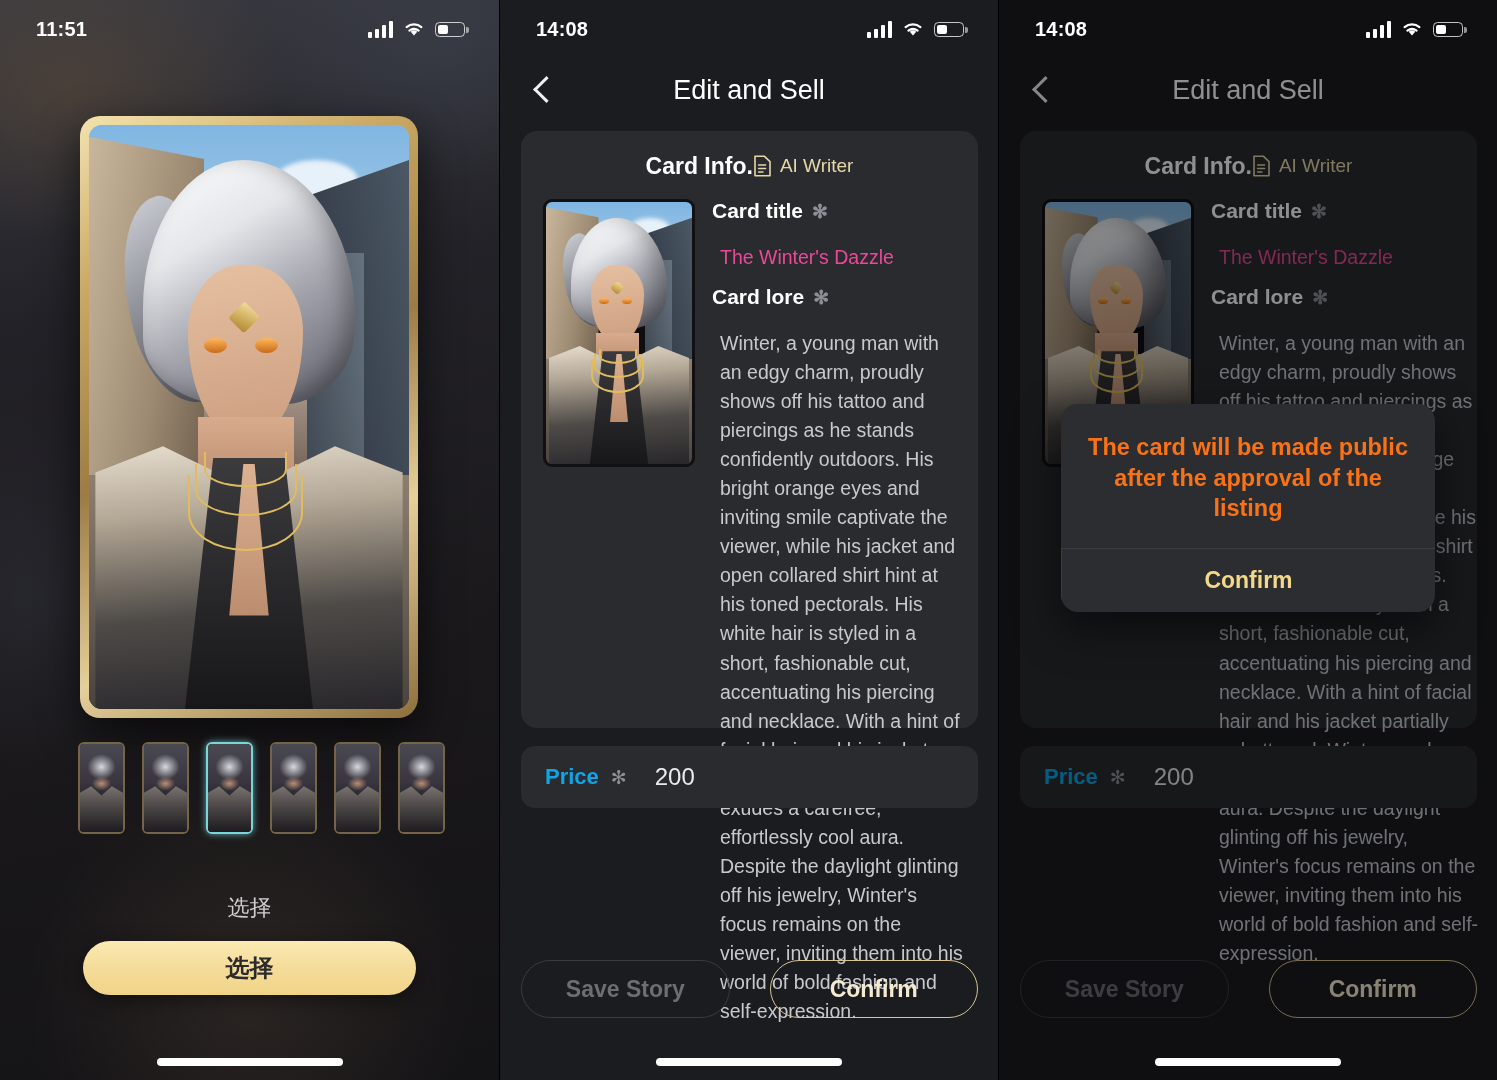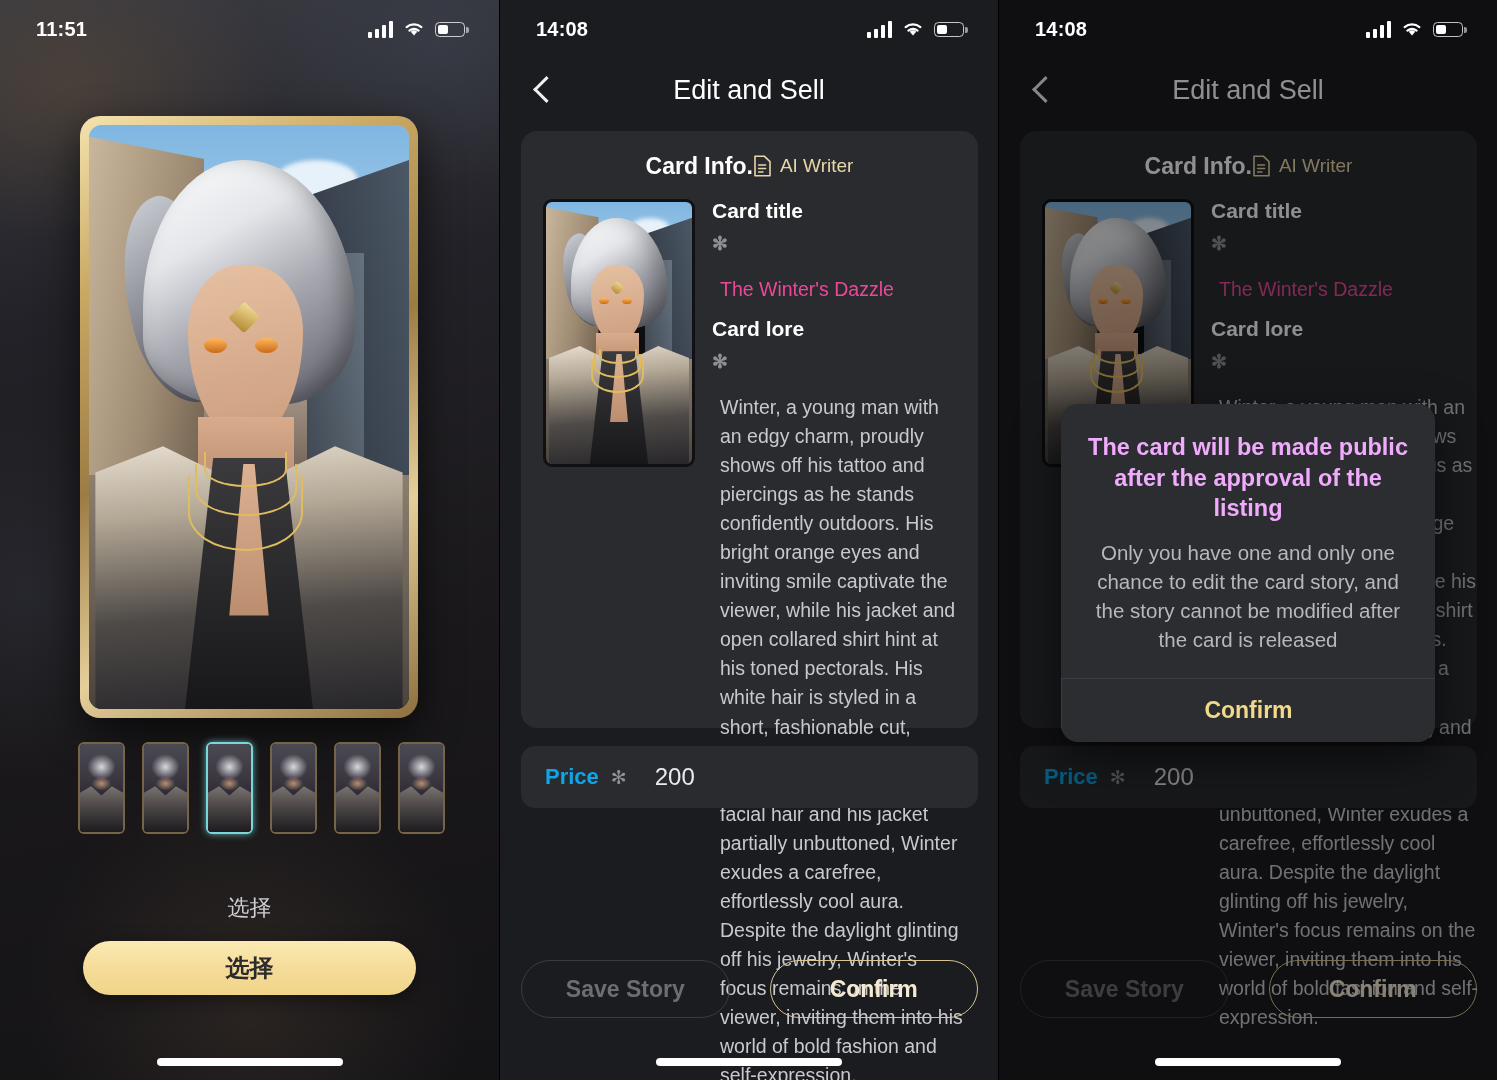--- a/index.html
+++ b/index.html
@@ -165,21 +165,21 @@
   .ci-title { color: #fff; font-size: 23px; font-weight: 700; }
   .ai-writer { display:flex; align-items:center; gap: 8px; color: #e6d7a9; font-size: 19px; cursor: pointer; }
   .doc-ico { width: 19px; height: 22px; flex: none; }
 
   .ci-body { display: flex; gap: 17px; margin-top: 18px; }
   .ci-thumb {
     width: 152px; height: 268px; border-radius: 9px; flex: none; overflow: hidden; position: relative;
     background: #0e0e10; border: 3px solid #111114;
   }
   .ci-fields { flex: 1; min-width: 0; }
-  .fl { color: #fff; font-size: 21px; font-weight: 700; display:flex; align-items:flex-start; gap:9px;flex-direction:column; }
+  .fl { color: #fff; font-size: 21px; font-weight: 700; display:flex; align-items:center; gap:9px; }
   .req { color: #8d8f96; font-size: 19px; }
   .fv { color: #ec4899; font-size: 19.5px; margin-top: 23px; padding-left: 8px; }
   .fl2 { margin-top: 16px; }
   .lore {
     color: #c7c9cf; font-size: 19.5px; line-height: 1.49; margin-top: 20px;
     padding-left: 8px; width: 252px;
   }
   .lore-wide { width: 268px; }
 
   .price-box {
@@ -200,21 +200,21 @@
   .btn-gold  { border: 1.6px solid #d8c391; color: #f4ead0; }
 
   
   .dim { position: absolute; inset: 0; background: rgba(0,0,0,.44); z-index: 30; }
   .modal {
     position: absolute; z-index: 35; left: 62px; top: 404px; width: 374px;
     background: #2c2d31; border-radius: 17px; overflow: hidden;
     box-shadow: 0 16px 44px rgba(0,0,0,.55);
   }
   .modal-body { padding: 28px 26px 24px 26px; text-align: center; }
-  .modal-title { color: #f0abfc; font-size: 23.5px; font-weight: 700; line-height: 1.30; }
+  .modal-title { color: #f97316; font-size: 23.5px; font-weight: 700; line-height: 1.30; }
   .modal-msg { color: #b6b8be; font-size: 20.5px; line-height: 1.42; margin-top: 14px; }
   .modal-acts { display: flex; border-top: 1px solid #3c3d42; height: 64px; }
   .m-btn {
     flex: 1; display:flex; align-items:center; justify-content:center;
     font-size: 23px; cursor: pointer; font-family: "Liberation Sans", sans-serif;
   }
   .m-cancel { color: #d5d6da; }
   .m-confirm { color: #f2d98a; font-weight: 700; border-left: 1px solid #3c3d42; }
 </style>
 </head>
@@ -497,21 +497,20 @@
     <div class="btn-row">
       <div class="btn btn-ghost">Save Story</div>
       <div class="btn btn-gold">Confirm</div>
     </div>
 
     <div class="dim"></div>
 
     <div class="modal">
       <div class="modal-body">
         <div class="modal-title">The card will be made public after the approval of the listing</div>
-        <div class="modal-msg">Only you have one and only one chance to edit the card story, and the story cannot be modified after the card is released</div>
       </div>
       <div class="modal-acts">
         <div class="m-btn m-confirm">Confirm</div>
       </div>
     </div>
 
     <div class="home-ind"></div>
   </div>
 
 </div>

